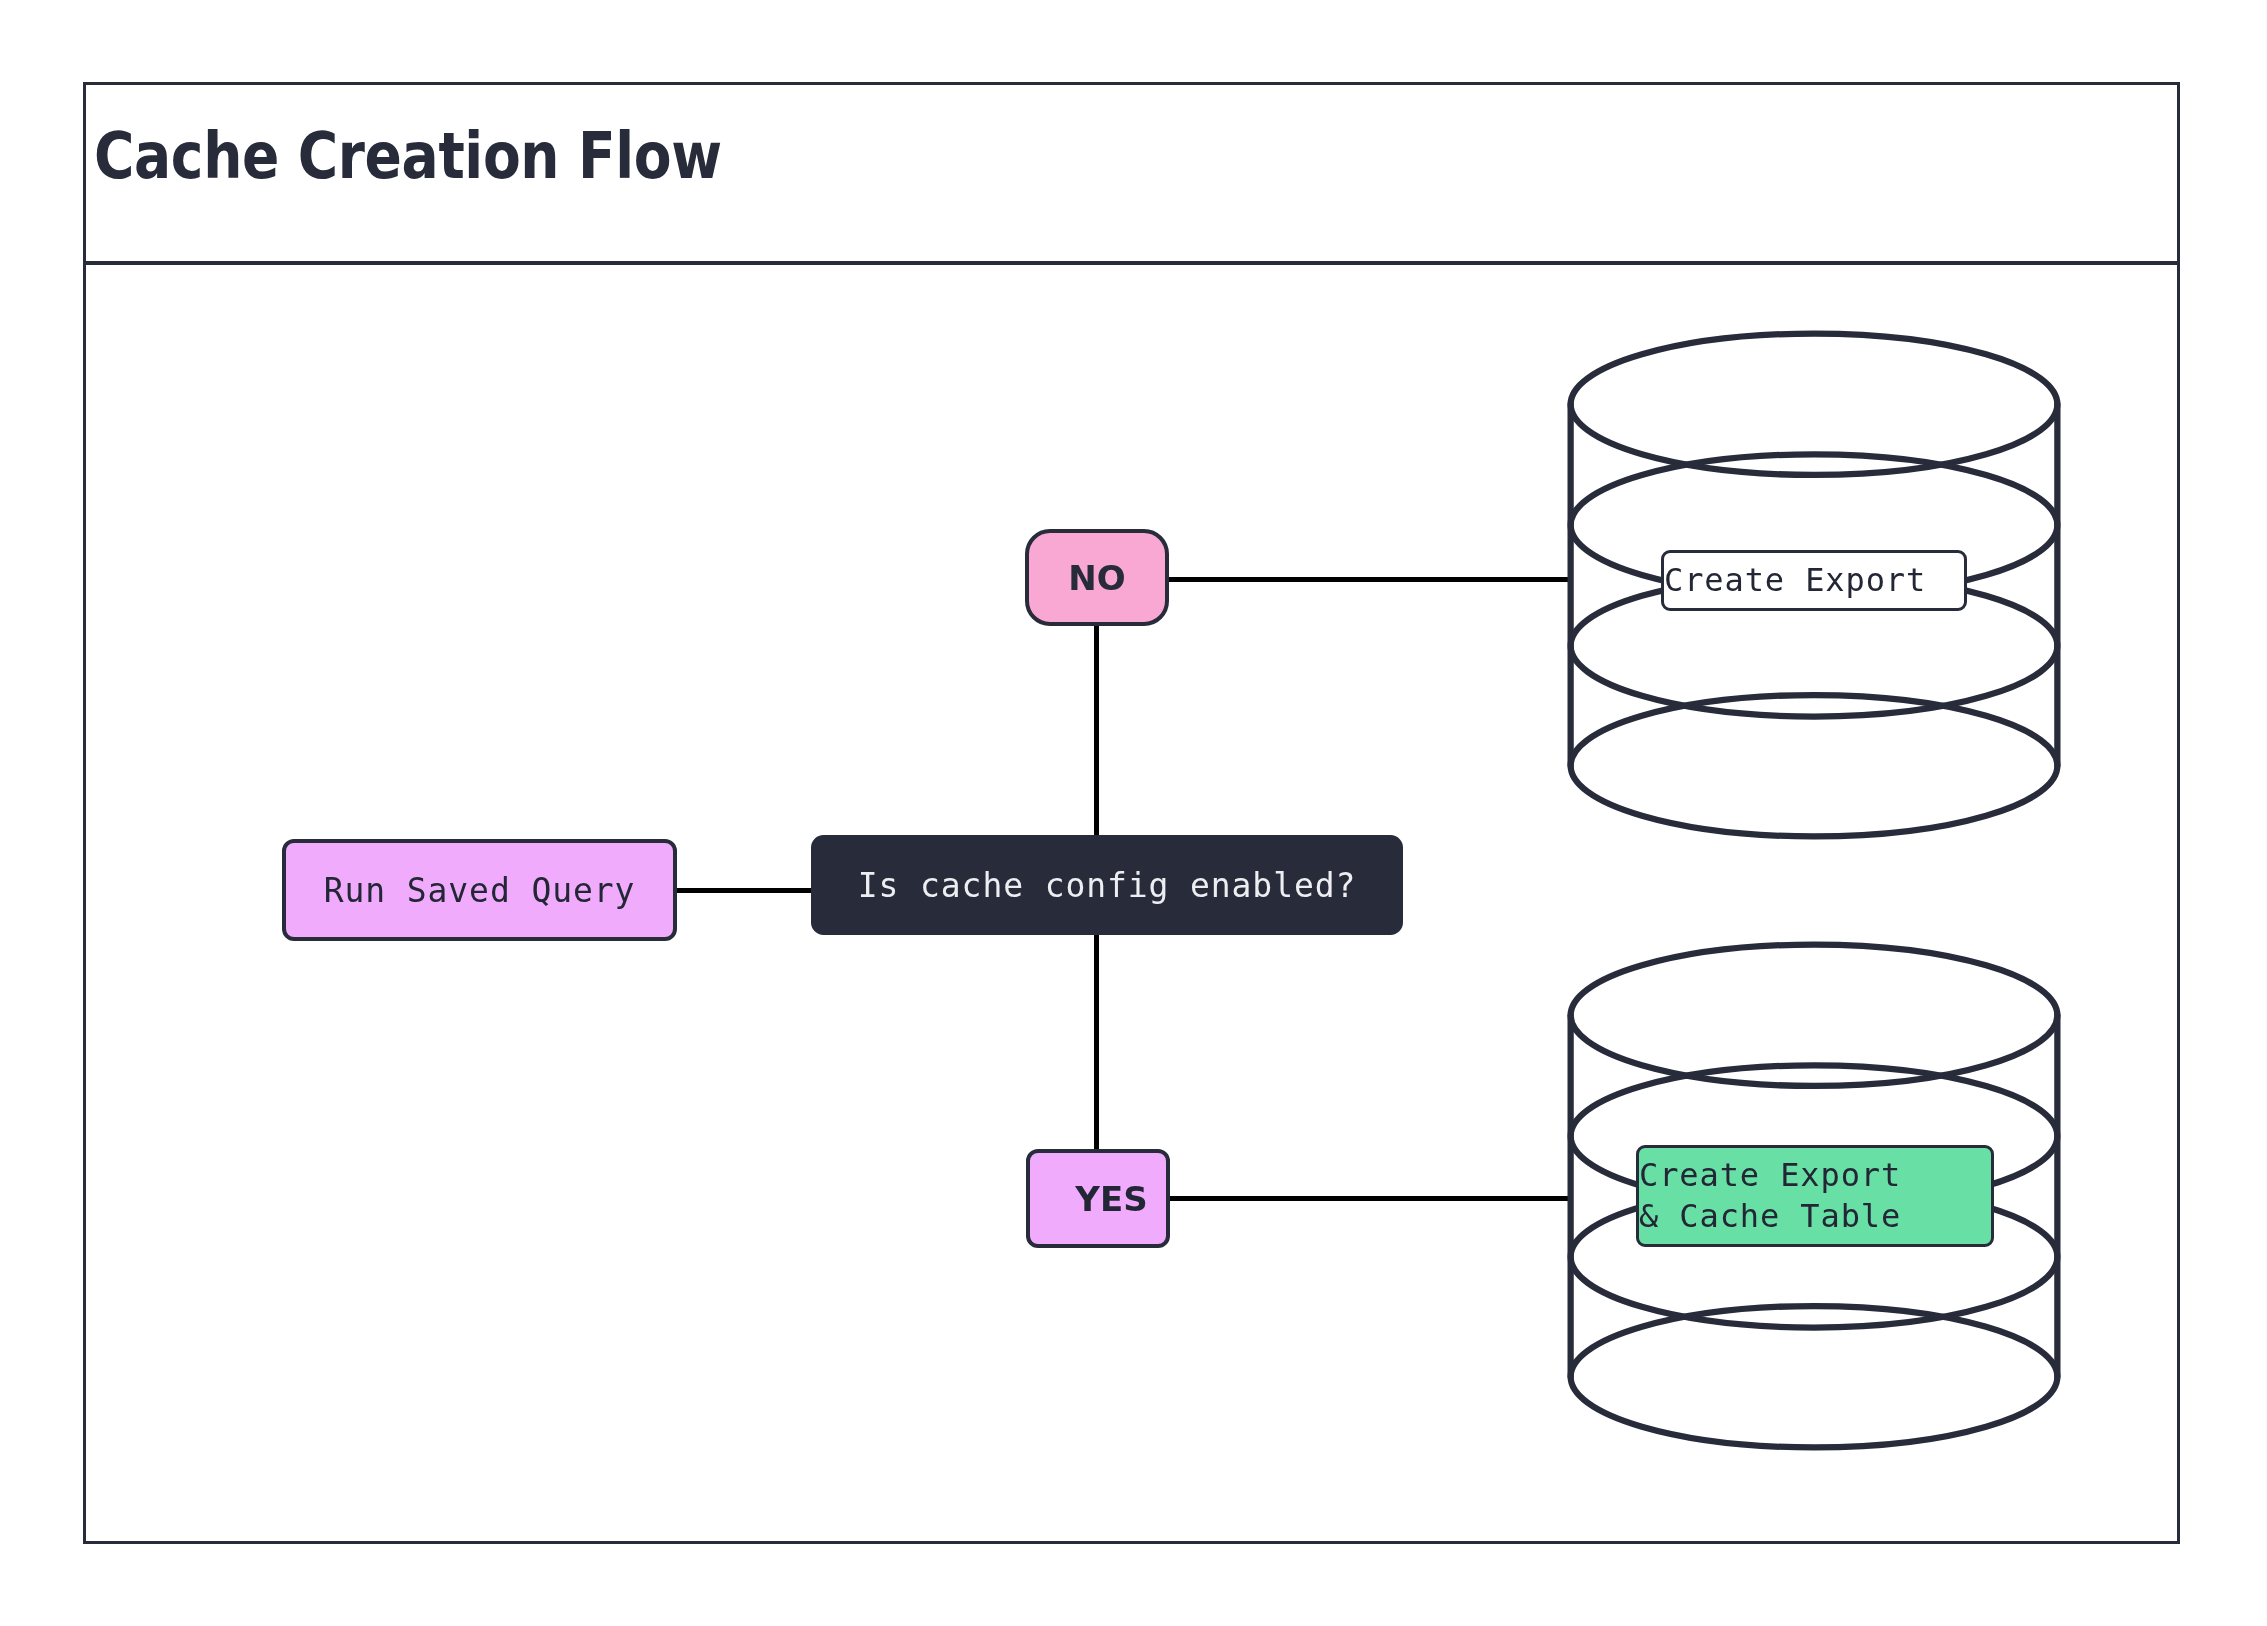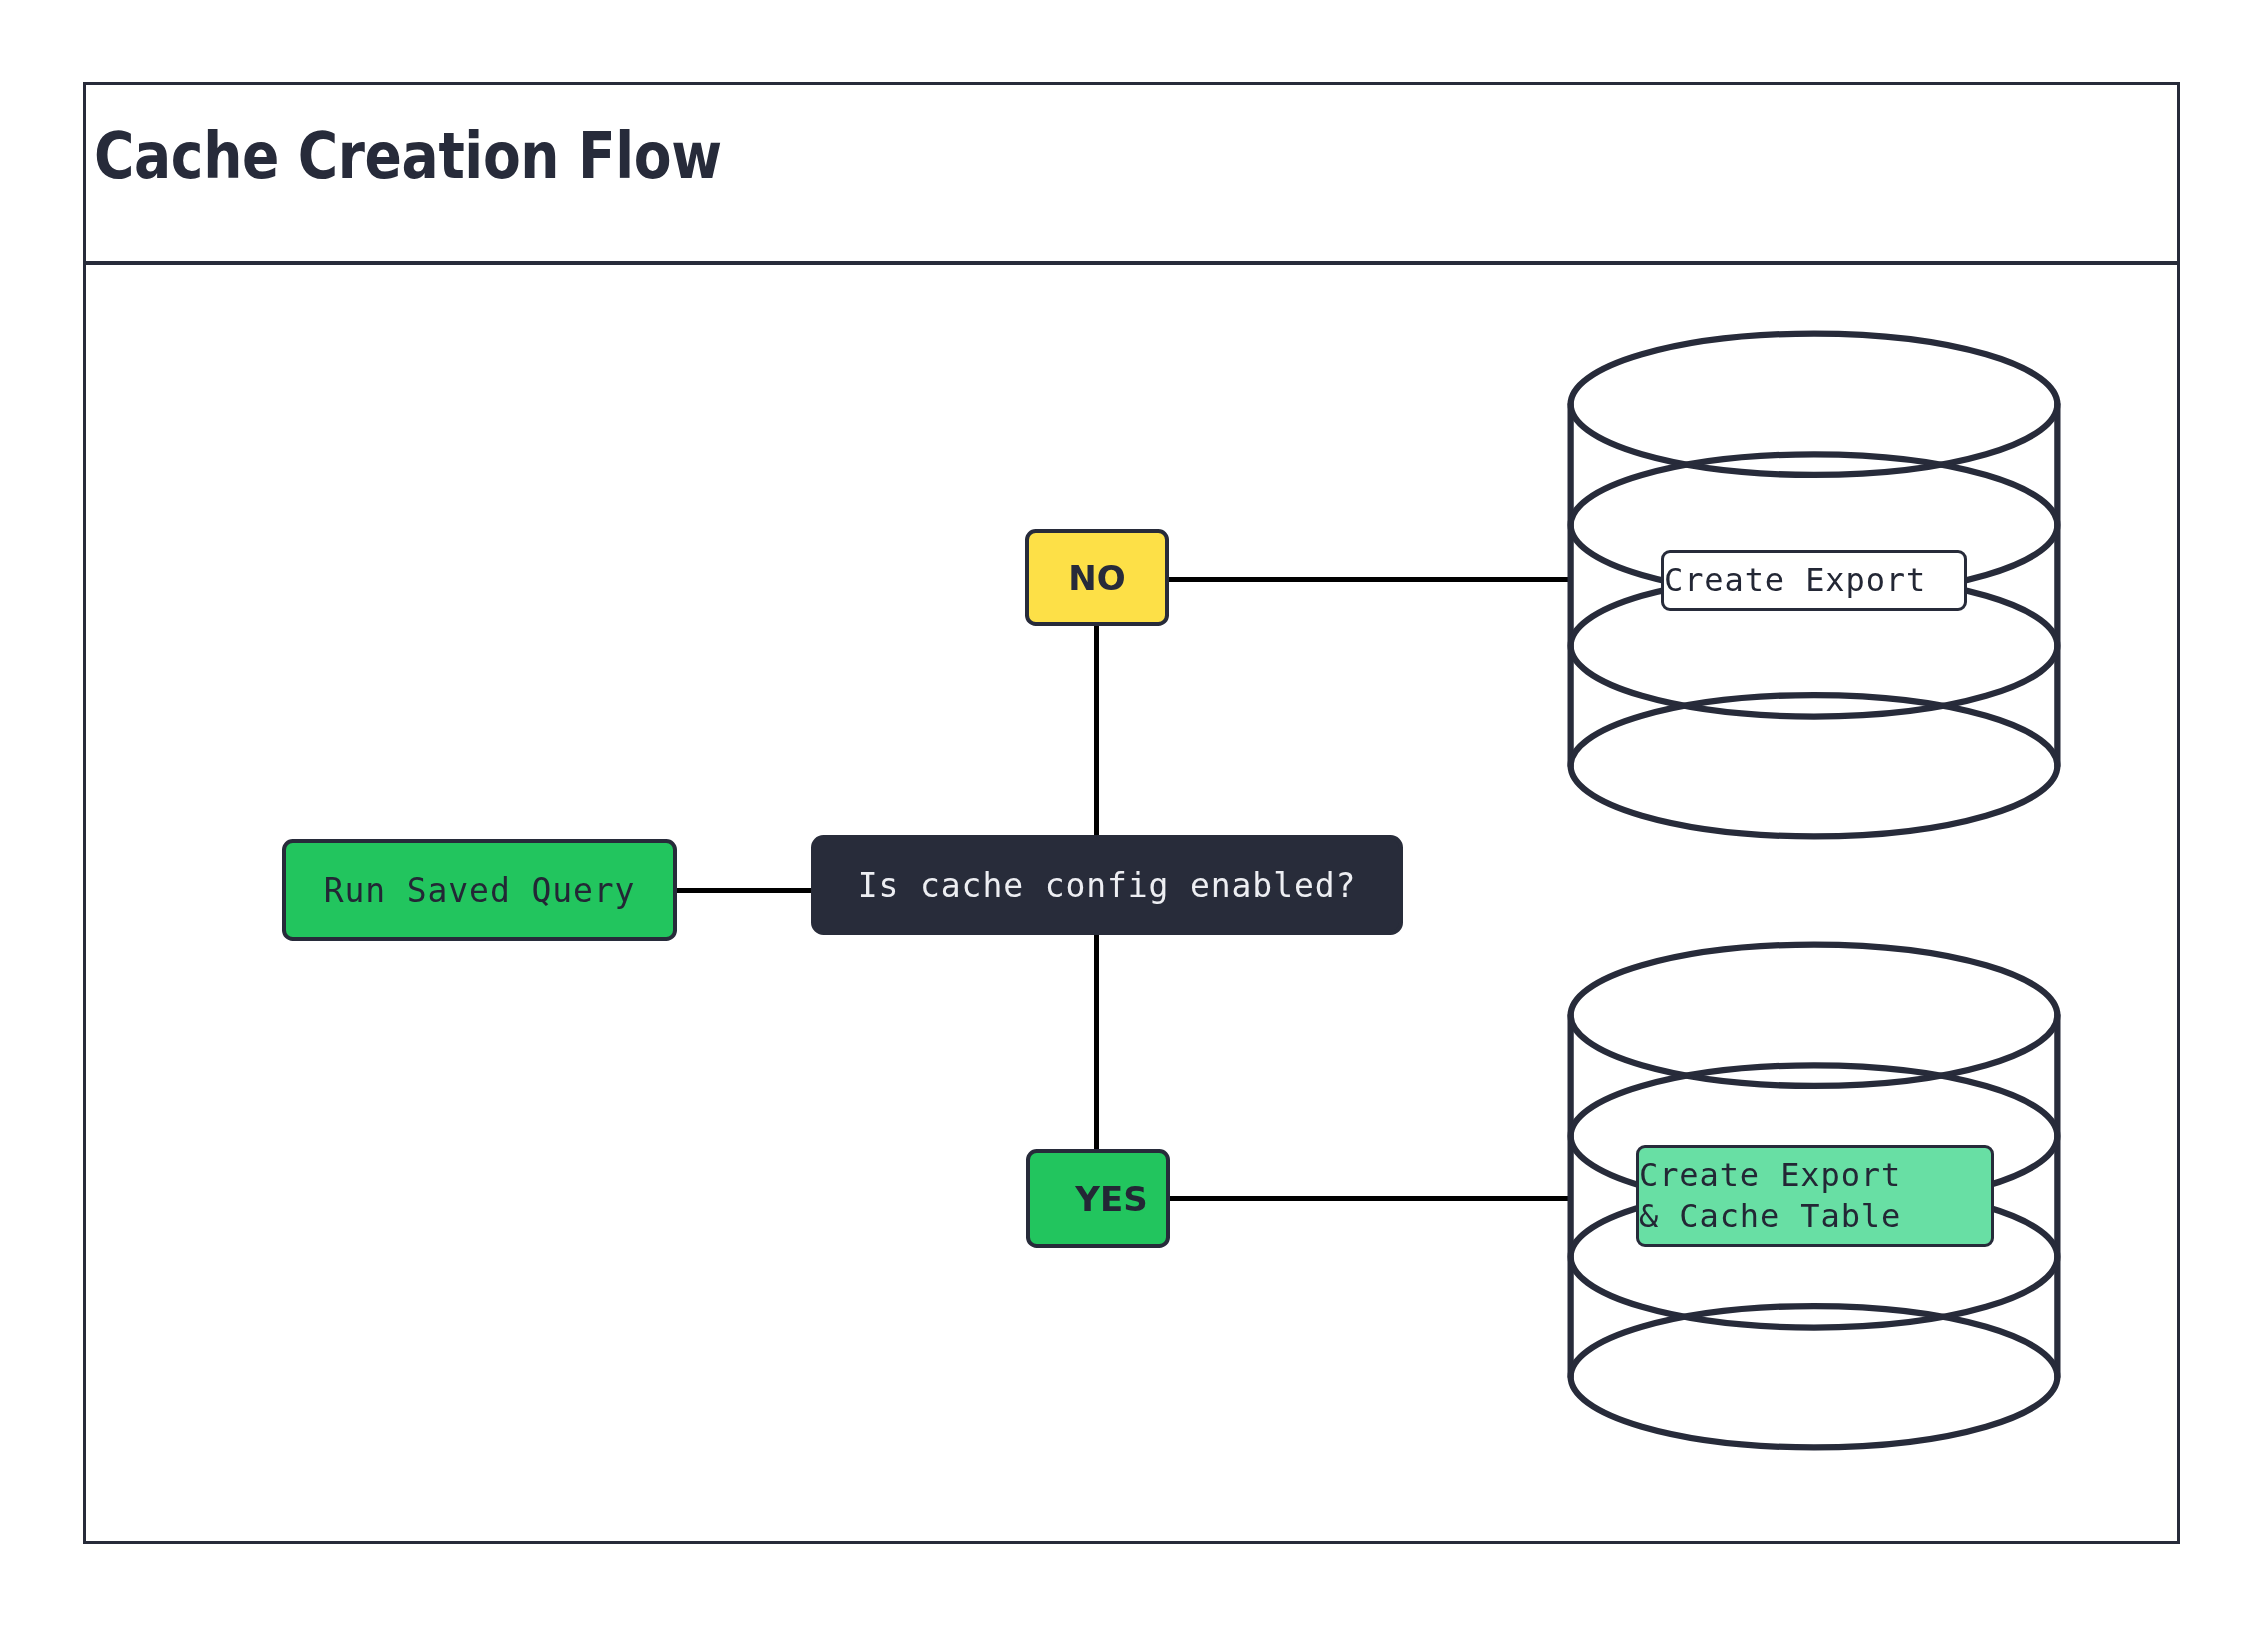--- a/index.html
+++ b/index.html
@@ -90,23 +90,23 @@
   .node-mono {
     font-family: "DejaVu Sans Mono", "Liberation Mono", monospace;
     font-size: 33px;
     letter-spacing: 0.9px;
   }
   .node-sans {
     font-family: "DejaVu Sans", "Liberation Sans", sans-serif;
     font-size: 34px;
     font-weight: 600;
   }
-  .fill-green { background: #22c55e; color: #232735; }
+  .fill-green { background: #f0abfc; color: #232735; border-radius: 12px; }
   .fill-dark  { background: #282C3A; color: #EDEEF2; border-color: #282C3A; }
-  .fill-white { background: #fde047; color: #272B3A; }
+  .fill-white { background: #f9a8d4; color: #272B3A; border-radius: 25px; }
 
   
   #node-run-saved-query {
     left: 282px; top: 839px; width: 395px; height: 102px;
   }
   #node-decision {
     left: 811px; top: 835px; width: 592px; height: 100px;
     border-radius: 12.5px;
   }
   #node-label-no {

